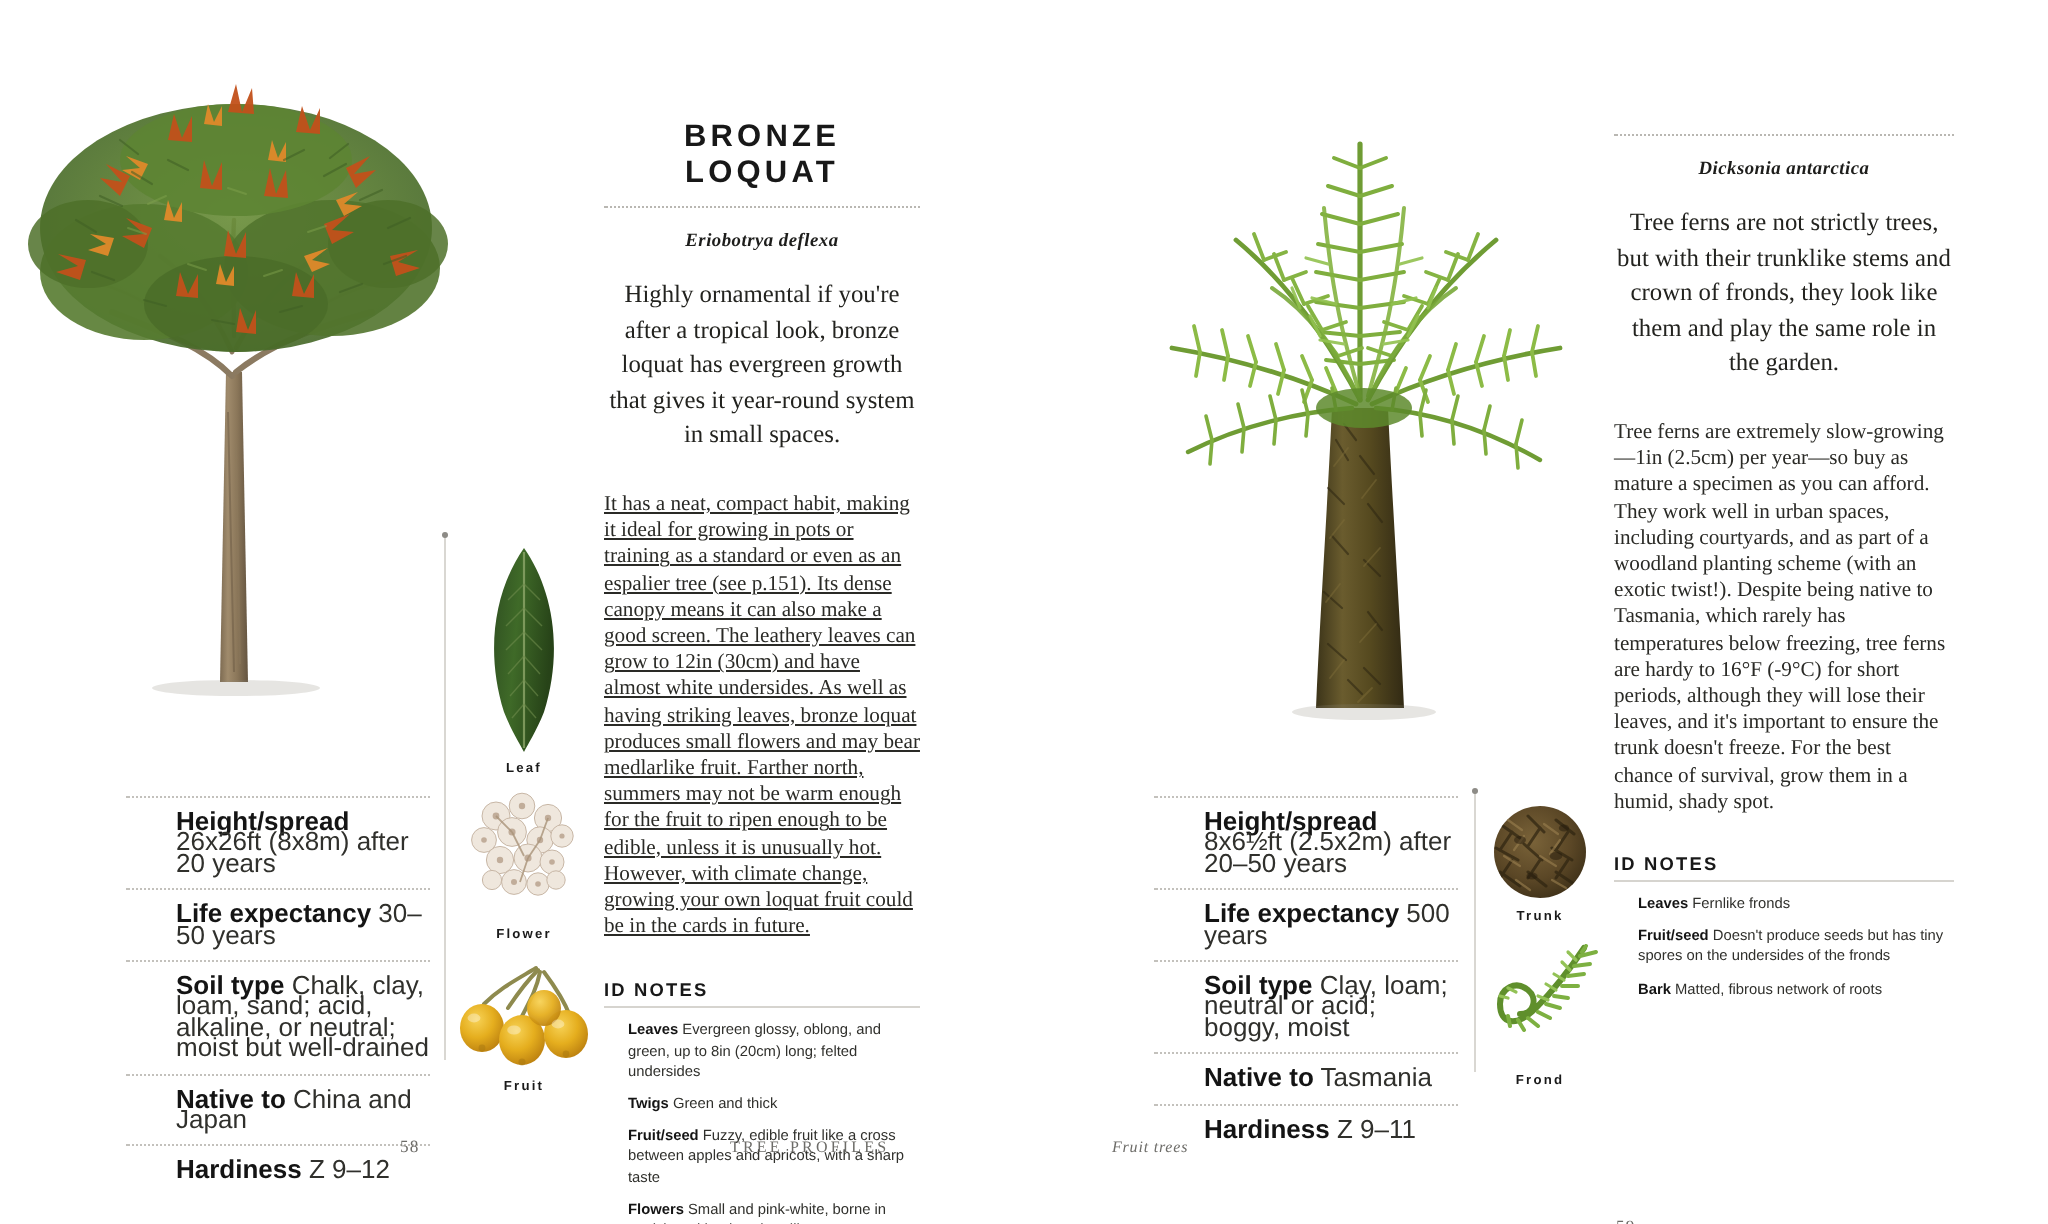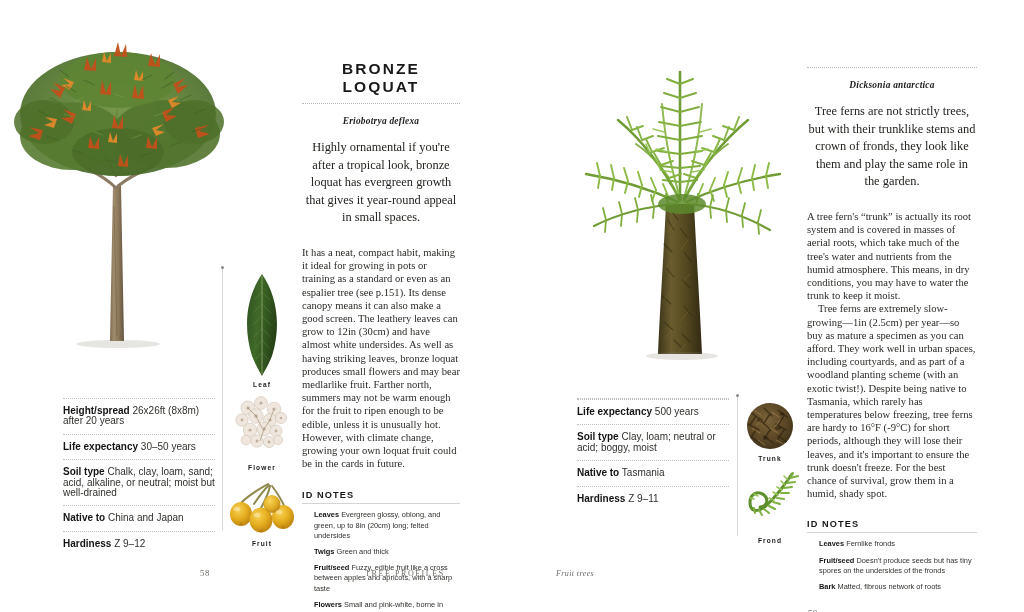--- a/index.html
+++ b/index.html
@@ -43,22 +43,23 @@
   .notes-head-rule{border-top:1px solid #d6d4cf;width:100%;height:0;margin-bottom:6px;}
   .note{
     font-size:7.4px;line-height:10.2px;color:#30302c;margin-bottom:6px;margin-left:12px;
   }
   .note b{font-weight:700;color:#141414;}
 
   
   .facts{width:152px;}
   .facts .sep{border-top:1px dotted #c3c1bc;height:0;}
   .fact{
-    font-size:10px;line-height:10.4px;color:#30302c;
+    font-size:13px;line-height:10.4px;color:#30302c;
     padding:7px 0 7px 0;
+    margin-left:25px;
   }
   .fact b{font-weight:700;color:#141414;}
 
   
   .caption{
     font-weight:700;font-size:6.6px;letter-spacing:1.1px;
     text-align:center;color:#1a1a1a;margin-top:3px;
   }
 
   
@@ -326,22 +327,22 @@
       <div class="fact">
         <b>Hardiness</b>
         <span>Z 9–12</span>
       </div>
     </div>
 
     <div style="position:absolute;left:302px;top:60px;width:158px;">
       <div class="title">BRONZE LOQUAT</div>
       <div class="dotrule" style="margin-top:7px;"></div>
       <div class="latin" style="margin-top:12px;">Eriobotrya deflexa</div>
-      <div class="standfirst" style="margin-top:13px;">Highly ornamental if you're after a tropical look, bronze loquat has evergreen growth that gives it year-round appeal in small spaces.</div>
-      <div class="body-serif" style="margin-top:19px;">
+      <div class="standfirst" style="margin-top:13px;">Highly ornamental if you're after a tropical look, bronze loquat has evergreen growth that gives it year-round system in small spaces.</div>
+      <div class="body-serif" style="margin-top:19px;text-decoration:underline;">
         <p>It has a neat, compact habit, making it ideal for growing in pots or training as a standard or even as an espalier tree (see p.151). Its dense canopy means it can also make a good screen. The leathery leaves can grow to 12in (30cm) and have almost white undersides. As well as having striking leaves, bronze loquat produces small flowers and may bear medlarlike fruit. Farther north, summers may not be warm enough for the fruit to ripen enough to be edible, unless it is unusually hot. However, with climate change, growing your own loquat fruit could be in the cards in future.</p>
       </div>
 
       <div style="margin-top:20px;">
         <div class="notes-head">ID NOTES</div>
         <div class="notes-head-rule"></div>
         <div class="note">
           <b>Leaves</b>
           <span>Evergreen glossy, oblong, and green, up to 8in (20cm) long; felted undersides</span>
         </div>
@@ -636,20 +637,24 @@
             <path d="M30 28 l-5 -2"></path>
           <path d="M14 24 l-4 -2"></path>
             <path d="M10 27 l-4 -1"></path>
         </g>
       </svg>
     </div>
     <div class="caption" style="position:absolute;left:226px;top:534px;width:64px;">Frond</div>
 
     <div class="facts" style="position:absolute;left:65px;top:398px;">
       <div class="sep"></div>
+      <div class="fact">
+        <b>Height/spread</b>
+        <span>8x6½ft (2.5x2m) after 20–50 years</span>
+      </div>
       <div class="sep"></div>
       <div class="fact">
         <b>Life expectancy</b>
         <span>500 years</span>
       </div>
       <div class="sep"></div>
       <div class="fact">
         <b>Soil type</b>
         <span>Clay, loam; neutral or acid; boggy, moist</span>
       </div>
@@ -663,21 +668,20 @@
         <b>Hardiness</b>
         <span>Z 9–11</span>
       </div>
     </div>
 
     <div style="position:absolute;left:295px;top:60px;width:170px;">
       <div class="dotrule" style="margin-top:7px;"></div>
       <div class="latin" style="margin-top:12px;">Dicksonia antarctica</div>
       <div class="standfirst" style="margin-top:13px;">Tree ferns are not strictly trees, but with their trunklike stems and crown of fronds, they look like them and play the same role in the garden.</div>
       <div class="body-serif" style="margin-top:19px;">
-        <p>A tree fern's “trunk” is actually its root system and is covered in masses of aerial roots, which take much of the tree's water and nutrients from the humid atmosphere. This means, in dry conditions, you may have to water the trunk to keep it moist.</p>
         <p>Tree ferns are extremely slow-growing—1in (2.5cm) per year—so buy as mature a specimen as you can afford. They work well in urban spaces, including courtyards, and as part of a woodland planting scheme (with an exotic twist!). Despite being native to Tasmania, which rarely has temperatures below freezing, tree ferns are hardy to 16°F (-9°C) for short periods, although they will lose their leaves, and it's important to ensure the trunk doesn't freeze. For the best chance of survival, grow them in a humid, shady spot.</p>
       </div>
 
       <div style="margin-top:19px;">
         <div class="notes-head">ID NOTES</div>
         <div class="notes-head-rule"></div>
         <div class="note">
           <b>Leaves</b>
           <span>Fernlike fronds</span>
         </div>

